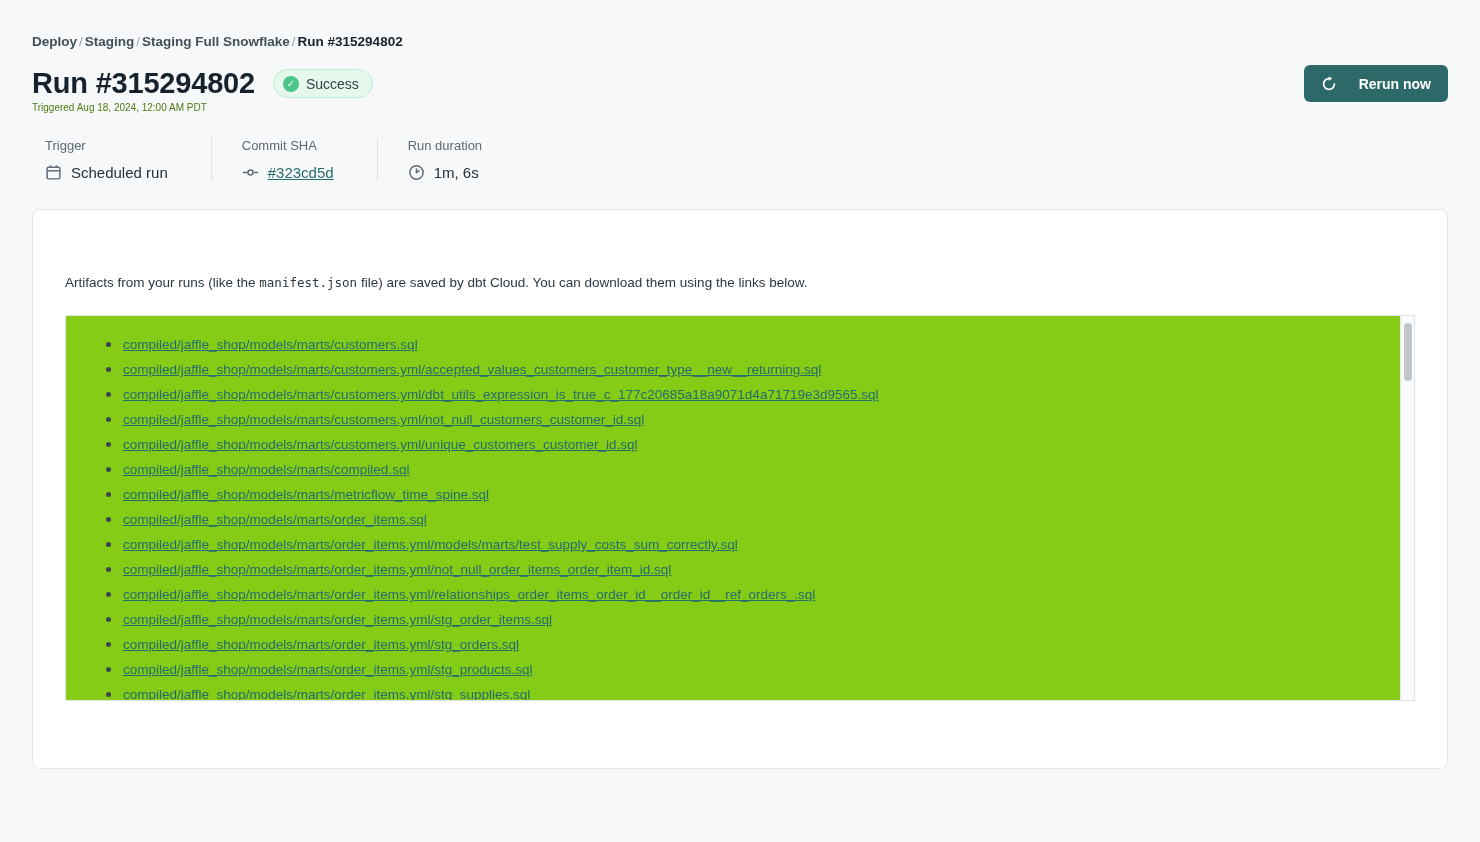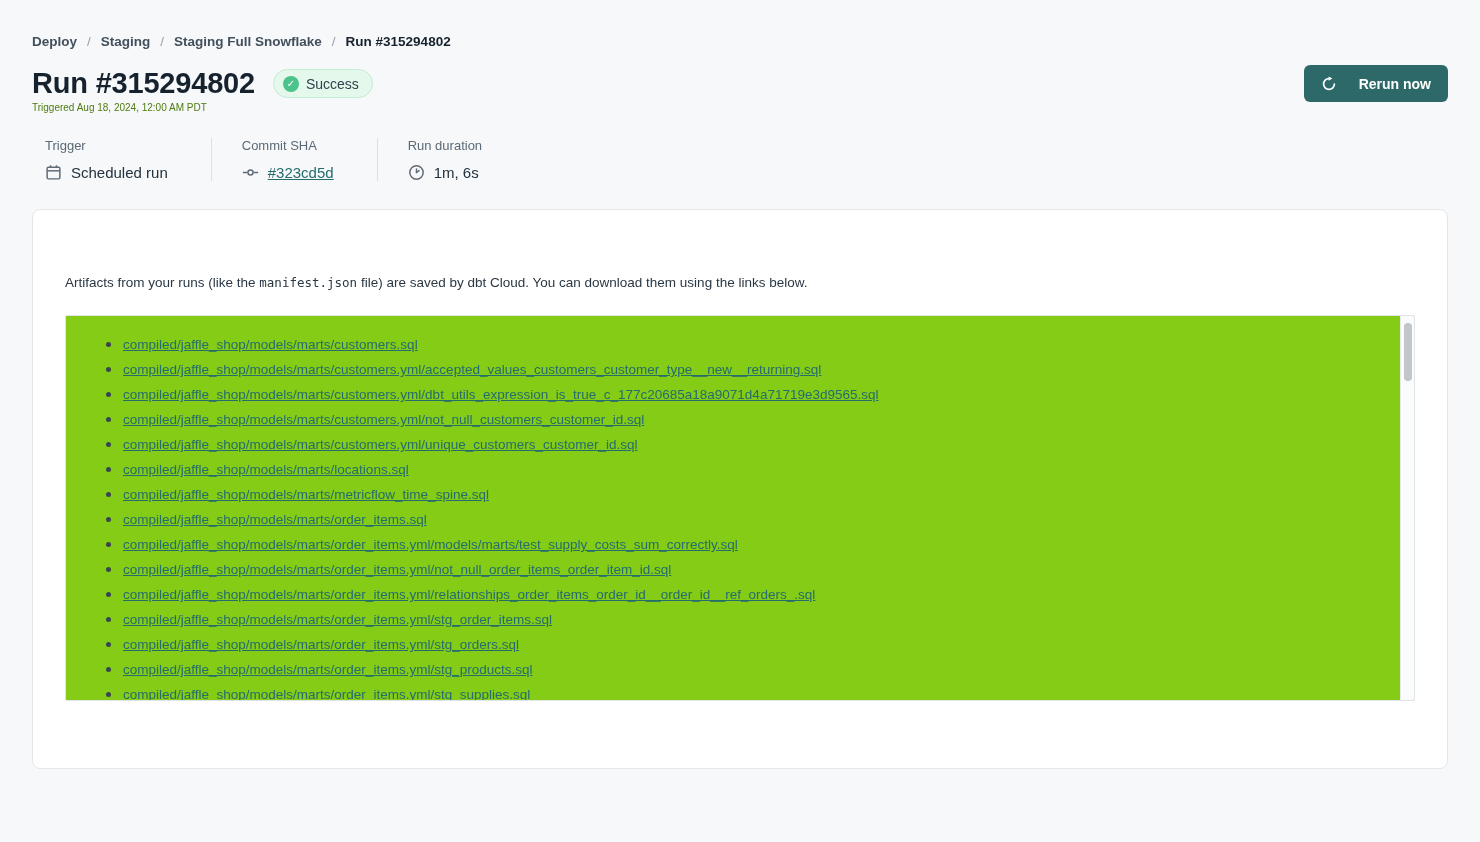--- a/index.html
+++ b/index.html
@@ -10,21 +10,21 @@
     color: #1e2b36;
     overflow: hidden;
   }
   .page { padding: 0 32px; width: 1480px; }
 
   
   .breadcrumb {
     margin-top: 34px;
     display: flex;
     align-items: center;
-    gap: 10px;
+    gap: 2px;
     font-size: 13.5px;
     font-weight: 700;
   }
   .breadcrumb a {
     color: #42505c;
     text-decoration: none;
     cursor: pointer;
   }
   .breadcrumb .sep { color: #97a1aa; font-weight: 400; }
   .breadcrumb .current { color: #16222d; }
@@ -258,21 +258,21 @@
 
     <p class="artifacts-desc"><span>Artifacts from your runs (like the </span><code>manifest.json</code><span> file) are saved by dbt Cloud. You can download them using the links below.</span></p>
 
     <div class="list-box">
       <ul class="file-list">
           <li><a>compiled/jaffle_shop/models/marts/customers.sql</a></li>
           <li><a>compiled/jaffle_shop/models/marts/customers.yml/accepted_values_customers_customer_type__new__returning.sql</a></li>
           <li><a>compiled/jaffle_shop/models/marts/customers.yml/dbt_utils_expression_is_true_c_177c20685a18a9071d4a71719e3d9565.sql</a></li>
           <li><a>compiled/jaffle_shop/models/marts/customers.yml/not_null_customers_customer_id.sql</a></li>
           <li><a>compiled/jaffle_shop/models/marts/customers.yml/unique_customers_customer_id.sql</a></li>
-          <li><a>compiled/jaffle_shop/models/marts/locations.sql</a></li>
+          <li><a>compiled/jaffle_shop/models/marts/compiled.sql</a></li>
           <li><a>compiled/jaffle_shop/models/marts/metricflow_time_spine.sql</a></li>
           <li><a>compiled/jaffle_shop/models/marts/order_items.sql</a></li>
           <li><a>compiled/jaffle_shop/models/marts/order_items.yml/models/marts/test_supply_costs_sum_correctly.sql</a></li>
           <li><a>compiled/jaffle_shop/models/marts/order_items.yml/not_null_order_items_order_item_id.sql</a></li>
           <li><a>compiled/jaffle_shop/models/marts/order_items.yml/relationships_order_items_order_id__order_id__ref_orders_.sql</a></li>
           <li><a>compiled/jaffle_shop/models/marts/order_items.yml/stg_order_items.sql</a></li>
           <li><a>compiled/jaffle_shop/models/marts/order_items.yml/stg_orders.sql</a></li>
           <li><a>compiled/jaffle_shop/models/marts/order_items.yml/stg_products.sql</a></li>
           <li><a>compiled/jaffle_shop/models/marts/order_items.yml/stg_supplies.sql</a></li>
         </ul>

